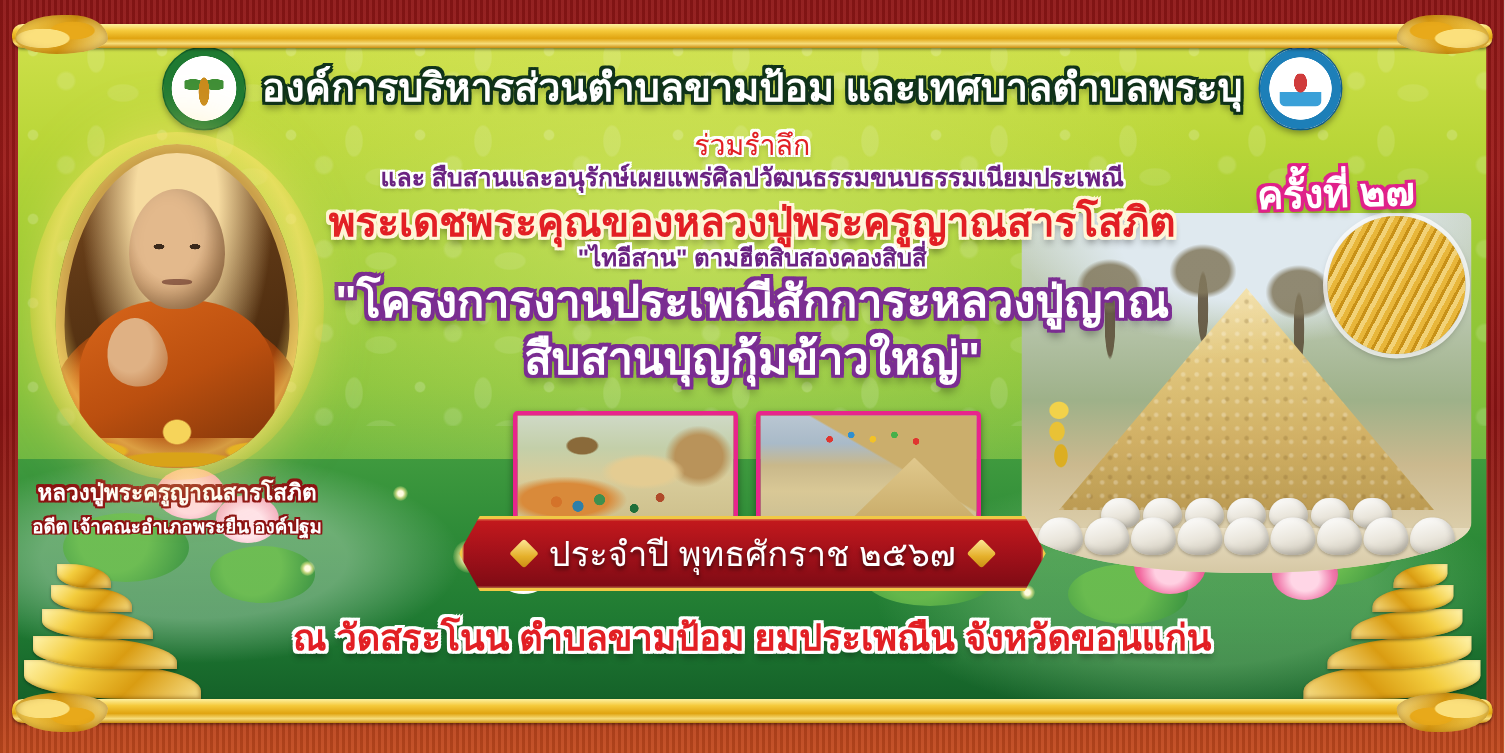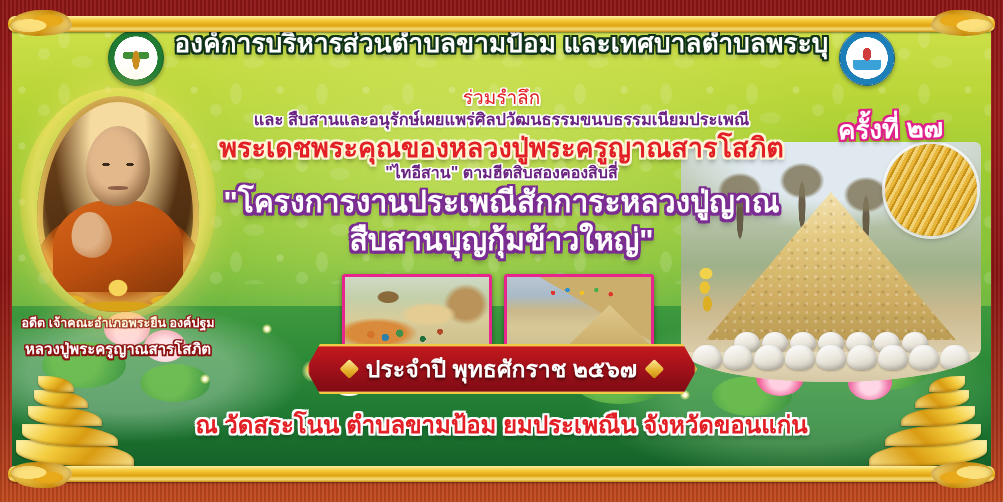--- a/index.html
+++ b/index.html
@@ -89,21 +89,21 @@
     position:absolute; display:block; border-radius:70% 0 60% 0;
     background:linear-gradient(135deg,#fff4ae 0%,#f3cc3d 32%,#d99c12 62%,#f7e08a 100%);
     box-shadow:inset -1px -1px 3px rgba(130,80,0,.55), 0 1px 2px rgba(0,0,0,.35);
   }
   .kanok.bl{ left:0; bottom:0; }
   .kanok.br{ right:0; bottom:0; transform:scaleX(-1); }
 
   
   #header-row{
     position:absolute; left:0; right:0; top:6px; height:58px; z-index:20;
-    display:flex; align-items:flex-start; justify-content:center; gap:10px;
+    display:flex; align-items:center; justify-content:center; gap:10px;
   }
   .seal{
     width:56px; height:56px; border-radius:50%; flex:0 0 auto;
     position:relative; box-shadow:0 2px 4px rgba(0,0,0,.35);
   }
   .seal.green{
     background:
       radial-gradient(circle at 50% 50%, #ffffff 0 56%, #1f7a32 57% 72%, #ffffff 73% 80%, #1f7a32 81% 100%);
     border:1px solid #11612a;
   }
@@ -387,21 +387,21 @@
     border-radius:4px;
     box-shadow:0 3px 7px rgba(0,0,0,.5), inset 0 0 0 1px rgba(255,220,120,.35);
     clip-path:polygon(14px 0, calc(100% - 14px) 0, 100% 50%, calc(100% - 14px) 100%, 14px 100%, 0 50%);
   }
   #year-banner .dia{
     width:14px; height:14px; flex:0 0 auto; transform:rotate(45deg);
     background:linear-gradient(135deg,#ffe99a,#e5b02a 60%,#c88c12);
     border-radius:2px;
   }
   #year-text{
-    font-size:23px; font-weight:bold; color:#ffffff; white-space:nowrap;
+    font-size:23px; font-weight:normal; color:#ffffff; white-space:nowrap;
     text-shadow:0 2px 3px rgba(0,0,0,.6);
   }
 
   
   #venue{
     position:absolute; left:0; right:0; bottom:28px; z-index:26; text-align:center;
     font-size:24px; font-weight:bold; color:#e21f24; white-space:nowrap;
     text-shadow:-2px 0 #ffffff,2px 0 #ffffff,0 -2px #ffffff,0 2px #ffffff,
                 -2px -2px #ffffff,2px -2px #ffffff,-2px 2px #ffffff,2px 2px #ffffff,
                 0 4px 5px rgba(0,0,0,.45);
@@ -487,22 +487,22 @@
     </div>
 
     <div id="monk-block">
       <div id="monk-frame">
         <div class="shoulder"></div>
         <div class="head"></div>
         <div class="arm-skin"></div>
         <div id="monk-base-orn"></div>
       </div>
       <div id="monk-halo"></div>
+      <div id="monk-name">หลวงปู่พระครูญาณสารโสภิต</div>
       <div id="monk-role">อดีต เจ้าคณะอำเภอพระยืน องค์ปฐม</div>
-      <div id="monk-name">หลวงปู่พระครูญาณสารโสภิต</div>
     </div>
 
     <div id="rice-scene">
       <div id="rice-sky"></div>
       <div class="tree" style="left:24px;  top:26px;"></div>
       <div class="tree" style="left:86px;  top:16px;"></div>
       <div class="tree" style="left:150px; top:30px;"></div>
       <div id="rice-ground"></div>
       <div id="rice-pile"></div>
       <div class="sack-row2">

